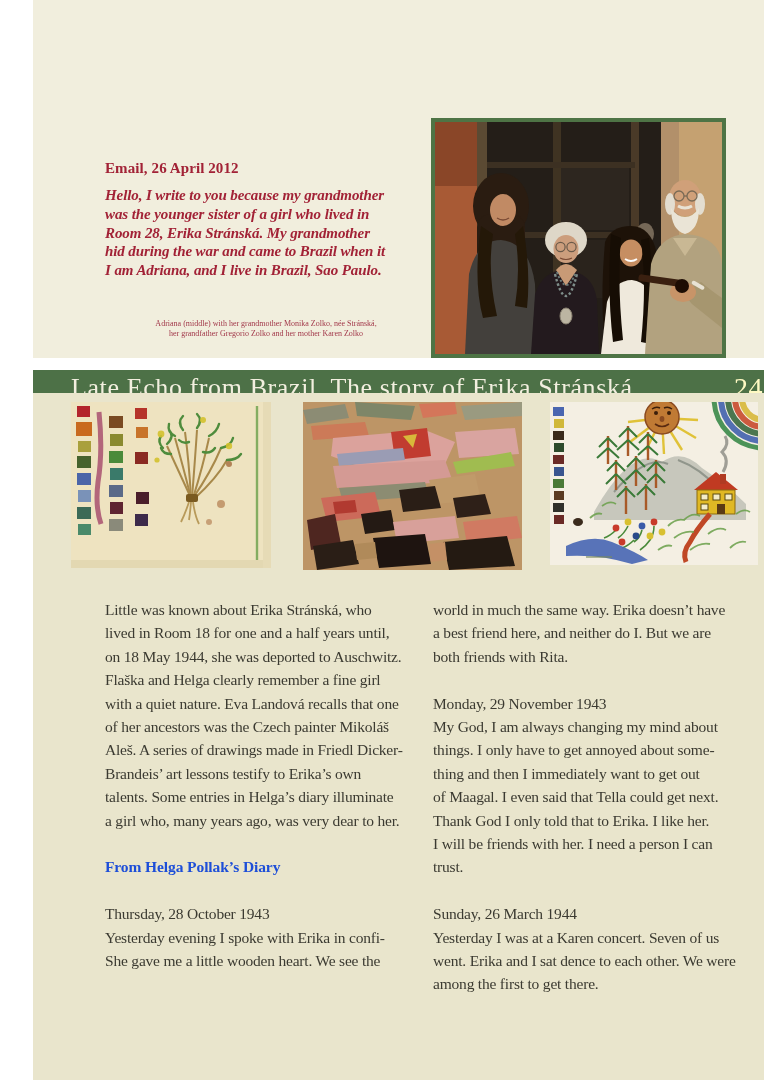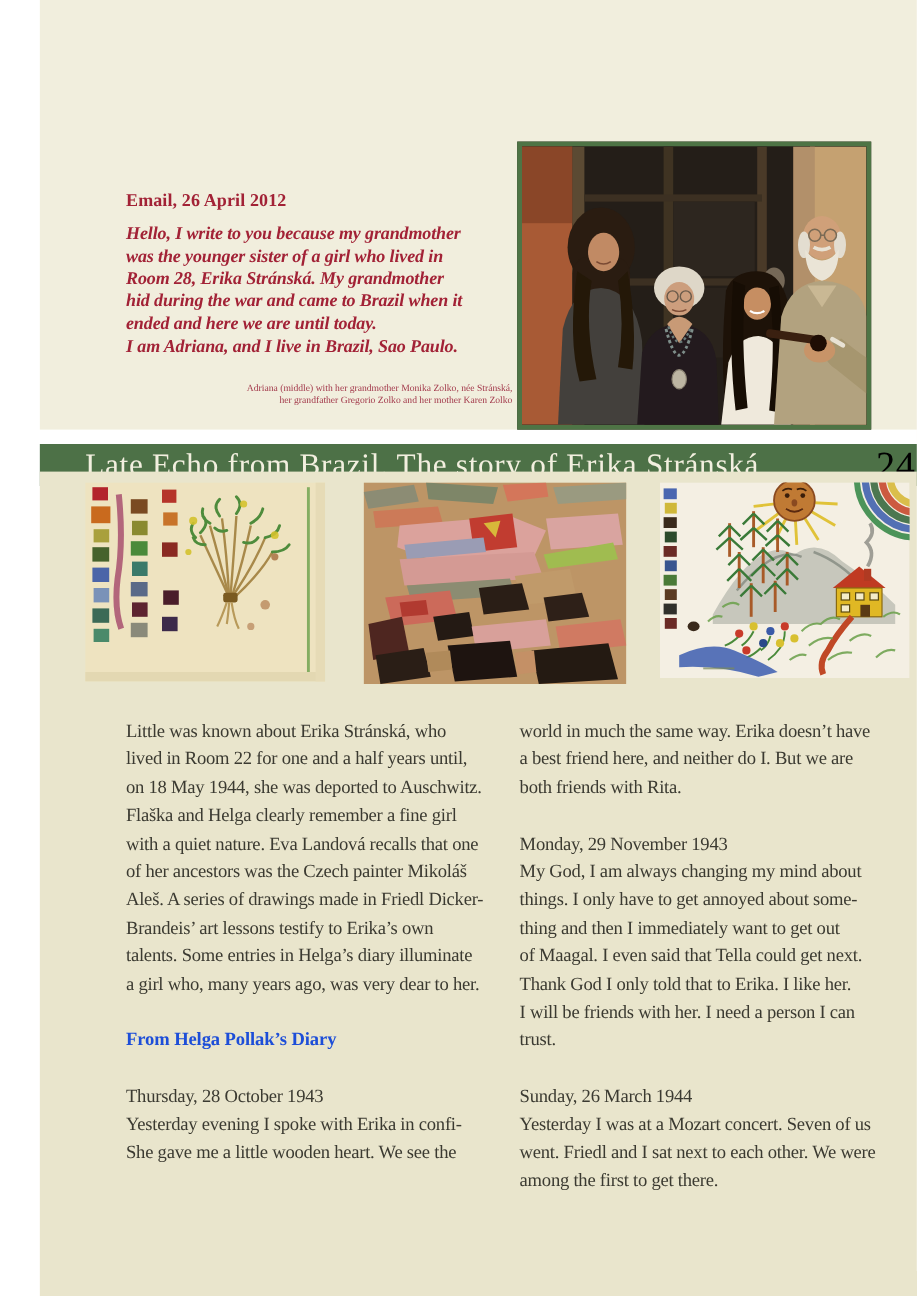--- a/index.html
+++ b/index.html
@@ -17,37 +17,37 @@
   .email-heading{
     position:absolute;left:72px;top:148px;width:322px;
     font-size:15px;font-weight:bold;color:#a22236;letter-spacing:.1px;
   }
   .email-body{position:absolute;left:72px;top:186px;width:326px;}
   .email-body div{
     font-size:15px;line-height:18.8px;font-weight:bold;font-style:italic;
     color:#a22236;white-space:nowrap;letter-spacing:-.1px;
   }
   .photo-caption{position:absolute;left:72px;top:319px;width:322px;text-align:right;}
-  .photo-caption div{font-size:8px;line-height:9.6px;color:#a2384a;white-space:nowrap;}
+  .photo-caption div{font-size:8px;line-height:9.6px;color:#a2384a;white-space:nowrap;text-align:center;}
 
   
   .family-photo{
     position:absolute;left:398px;top:118px;width:295px;height:240px;margin:0;
     border:4px solid #4e7445;box-sizing:border-box;background:#26201a;
   }
   .family-photo svg{display:block;width:287px;height:232px;}
 
   
   .banner-title{
     position:absolute;left:38px;top:0;line-height:35px;
     font-size:26px;color:#f2efdf;letter-spacing:.6px;font-weight:400;
   }
   .page-number{
     position:absolute;right:34px;top:0;line-height:35px;
-    font-size:32px;color:#000000;letter-spacing:.5px;
+    font-size:28px;color:#fef9c3;letter-spacing:.5px;
   }
 
   
   .artwork{position:absolute;margin:0;}
   .artwork svg{display:block;width:100%;height:100%;}
   .art1{left:38px;top:9px;width:200px;height:166px;}
   .art2{left:270px;top:9px;width:219px;height:168px;}
   .art3{left:517px;top:9px;width:208px;height:163px;}
 
   
@@ -68,21 +68,20 @@
 
 <div class="page">
 
   <section class="top-section">
     <h2 class="email-heading">Email, 26 April 2012</h2>
     <div class="email-body">
         <div>Hello, I write to you because my grandmother</div>
         <div>was the younger sister of a girl who lived in</div>
         <div>Room 28, Erika Stránská. My grandmother</div>
         <div>hid during the war and came to Brazil when it</div>
-        <div>ended and here we are until today.</div>
         <div>I am Adriana, and I live in Brazil, Sao Paulo.</div>
       </div>
     <div class="photo-caption">
         <div>Adriana (middle) with her grandmother Monika Zolko, née Stránská,</div>
         <div>her grandfather Gregorio Zolko and her mother Karen Zolko</div>
       </div>
 
     <figure class="family-photo">
       <svg viewBox="0 0 287 232" preserveAspectRatio="none">
 
@@ -356,21 +355,21 @@
         </g>
         <ellipse cx="28" cy="120" rx="5" ry="4" fill="#3a2a1c"></ellipse>
         <path d="M36 155 h26" stroke="#7a8a5a" stroke-width="1.6" opacity=".7"></path>
       </svg>
     </figure>
 
     <div class="columns">
       <div class="col">
         <div class="para">
             <div>Little was known about Erika Stránská, who</div>
-            <div>lived in Room 22 for one and a half years until,</div>
+            <div>lived in Room 18 for one and a half years until,</div>
             <div>on 18 May 1944, she was deported to Auschwitz.</div>
             <div>Flaška and Helga clearly remember a fine girl</div>
             <div>with a quiet nature. Eva Landová recalls that one</div>
             <div>of her ancestors was the Czech painter Mikoláš</div>
             <div>Aleš. A series of drawings made in Friedl Dicker-</div>
             <div>Brandeis’ art lessons testify to Erika’s own</div>
             <div>talents. Some entries in Helga’s diary illuminate</div>
             <div>a girl who, many years ago, was very dear to her.</div>
           </div>
         <h3 class="diary-heading">From Helga Pollak’s Diary</h3>
@@ -396,21 +395,21 @@
               <div>thing and then I immediately want to get out</div>
               <div>of Maagal. I even said that Tella could get next.</div>
               <div>Thank God I only told that to Erika. I like her.</div>
               <div>I will be friends with her. I need a person I can</div>
               <div>trust.</div>
             </div>
         </div>
         <div class="entry">
           <div class="date">Sunday, 26 March 1944</div>
           <div class="para">
-              <div>Yesterday I was at a Mozart concert. Seven of us</div>
-              <div>went. Friedl and I sat next to each other. We were</div>
+              <div>Yesterday I was at a Karen concert. Seven of us</div>
+              <div>went. Erika and I sat dence to each other. We were</div>
               <div>among the first to get there.</div>
             </div>
         </div>
       </div>
     </div>
   </section>
 </div>
 
 </body></html>

